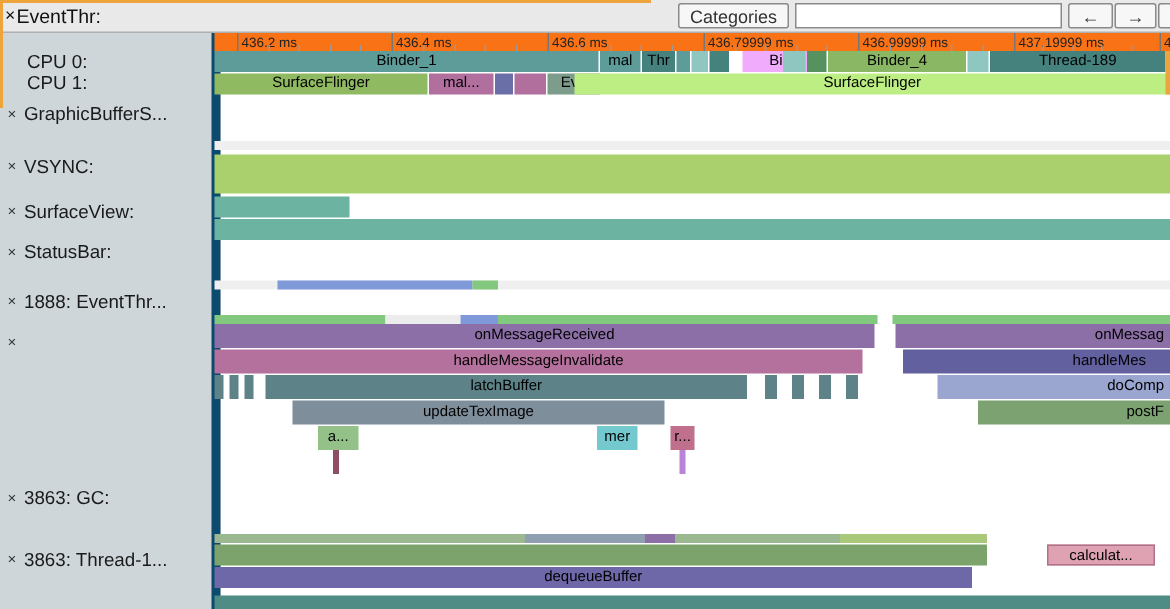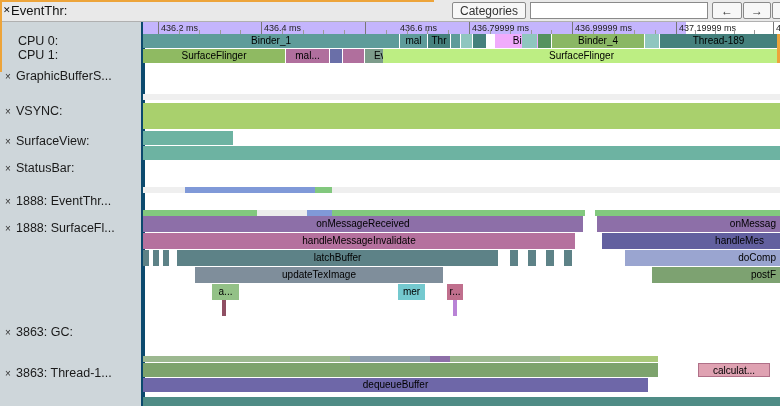--- a/index.html
+++ b/index.html
@@ -11,28 +11,28 @@
            border-bottom:1px solid #b0b0b0;box-sizing:border-box;}
   .tb-title{position:absolute;left:11px;top:3px;font-size:13px;color:#111;}
   .tb-close{position:absolute;left:3px;top:5px;font-size:9px;color:#111;}
   .tb-btn{position:absolute;top:2px;height:17px;background:#f7f7f7;border:1px solid #8a8a8a;
           border-radius:2px;font-size:12px;color:#333;text-align:center;line-height:16px;
           box-sizing:border-box;padding:0 4px;}
   .tb-input{position:absolute;top:2px;height:17px;background:#ffffff;border:1px solid #8a8a8a;
             box-sizing:border-box;font-size:12px;padding:0 3px;}
   
   .sidebar{position:absolute;left:0;top:22px;width:141px;height:384px;background:#ced6da;
-           border-right:4px solid #0c4a6e;box-sizing:content-box;}
+           border-right:6px solid #0c4a6e;box-sizing:content-box;}
   .sb-row{position:absolute;left:0;width:141px;height:14px;font-size:12.5px;color:#1a1a1a;
           white-space:nowrap;overflow:hidden;}
   .sb-x{position:absolute;left:5px;top:2px;font-size:10px;color:#333;cursor:pointer;}
   .sb-label{position:absolute;left:16px;top:0;}
   .sb-label.nocross{left:18px;}
   
-  .ruler{position:absolute;left:143px;top:22px;width:543px;height:12px;background:#c4b5fd;}
+  .ruler{position:absolute;left:143px;top:22px;width:637px;height:12px;background:#f97316;}
   .r-line{position:absolute;top:0;width:1px;height:12px;background:#777;}
   .r-tick{position:absolute;bottom:0;width:1px;height:4px;background:#999;}
   .r-label{position:absolute;top:1px;font-size:9px;color:#222;white-space:nowrap;}
   
   .slice{position:absolute;font-size:10px;color:#000;text-align:center;overflow:hidden;
          white-space:nowrap;box-sizing:border-box;}
   .accent{position:absolute;background:#eda43a;}
 </style>
 </head>
 <body>
@@ -70,21 +70,20 @@
       <div class="sb-row" style="top: 139px;">
         <span class="sb-x">×</span>
         <span class="sb-label">StatusBar:</span>
       </div>
       <div class="sb-row" style="top: 172px;">
         <span class="sb-x">×</span>
         <span class="sb-label">1888: EventThr...</span>
       </div>
       <div class="sb-row" style="top: 199px;">
         <span class="sb-x">×</span>
-        <span class="sb-label">1888: SurfaceFl...</span>
       </div>
       <div class="sb-row" style="top: 303px;">
         <span class="sb-x">×</span>
         <span class="sb-label">3863: GC:</span>
       </div>
       <div class="sb-row" style="top: 344px;">
         <span class="sb-x">×</span>
         <span class="sb-label">3863: Thread-1...</span>
       </div>
     </div>
@@ -95,21 +94,21 @@
       <div class="r-tick" style="left: 56.2px;"></div>
       <div class="r-tick" style="left: 76.8px;"></div>
       <div class="r-tick" style="left: 97.4px;"></div>
       <div class="r-line" style="left: 118px;"></div>
       <div class="r-label" style="left: 121px;">436.4 ms</div>
       <div class="r-tick" style="left: 138.8px;"></div>
       <div class="r-tick" style="left: 159.6px;"></div>
       <div class="r-tick" style="left: 180.4px;"></div>
       <div class="r-tick" style="left: 201.2px;"></div>
       <div class="r-line" style="left: 222px;"></div>
-      <div class="r-label" style="left: 225px; margin-left: 32px;">436.6 ms</div>
+      <div class="r-label" style="left: 225px;">436.6 ms</div>
       <div class="r-tick" style="left: 242.8px;"></div>
       <div class="r-tick" style="left: 263.6px;"></div>
       <div class="r-tick" style="left: 284.4px;"></div>
       <div class="r-tick" style="left: 305.2px;"></div>
       <div class="r-line" style="left: 326px;"></div>
       <div class="r-label" style="left: 329px;">436.79999 ms</div>
       <div class="r-tick" style="left: 346.6px;"></div>
       <div class="r-tick" style="left: 367.2px;"></div>
       <div class="r-tick" style="left: 387.8px;"></div>
       <div class="r-tick" style="left: 408.4px;"></div>

